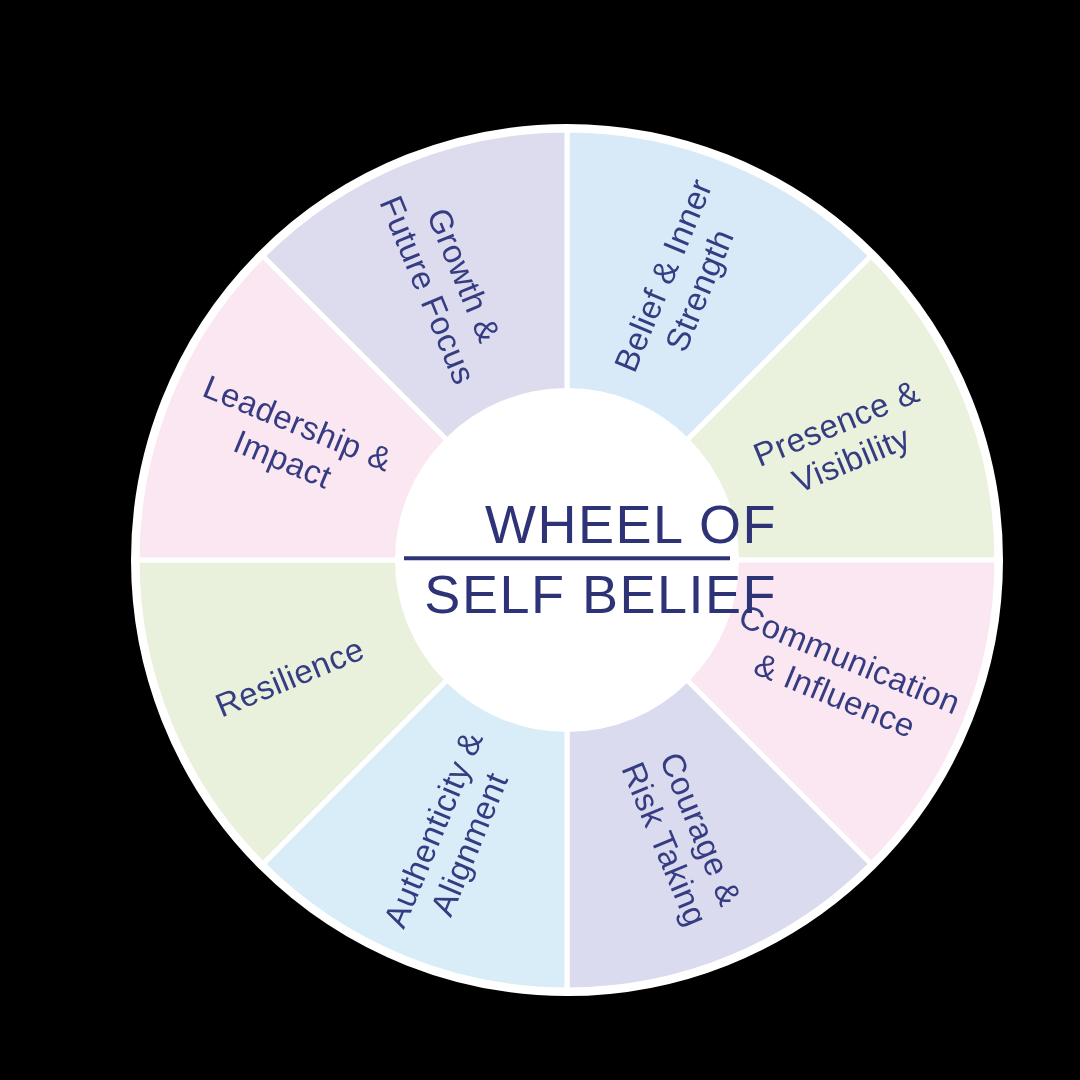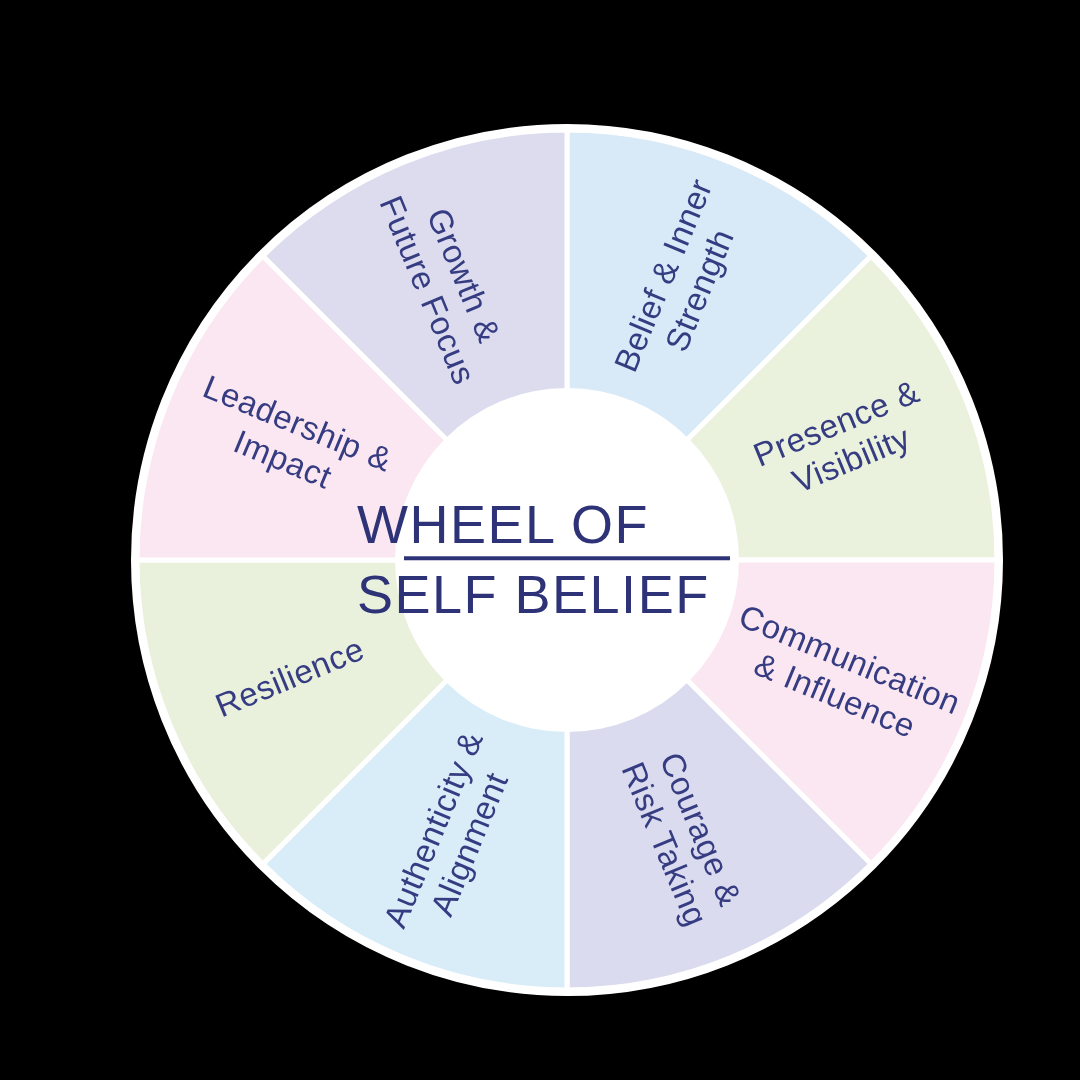--- a/index.html
+++ b/index.html
@@ -37,21 +37,21 @@
   .seg-label-4 { left: 452px; top: 837px; transform: translate(-50%,-50%) rotate(-67.5deg); }
   .seg-label-5 { left: 290px; top: 678px; transform: translate(-50%,-50%) rotate(-22.5deg); }
   .seg-label-6 { left: 290px; top: 442px; transform: translate(-50%,-50%) rotate(22.5deg); }
   .seg-label-7 { left: 445px; top: 283px; transform: translate(-50%,-50%) rotate(67.5deg); }
   .center-title {
     position: absolute;
     left: 567px;
     top: 560px;
     width: 420px;
     transform: translate(-50%,-50%);
-    text-align: left;
+    text-align: right;
     color: #2e3377;
   }
   .title-line {
     font-size: 54px;
     line-height: 1.06;
     letter-spacing: 1.5px;
     white-space: nowrap;
   }
   .title-underline {
     width: 326px;

